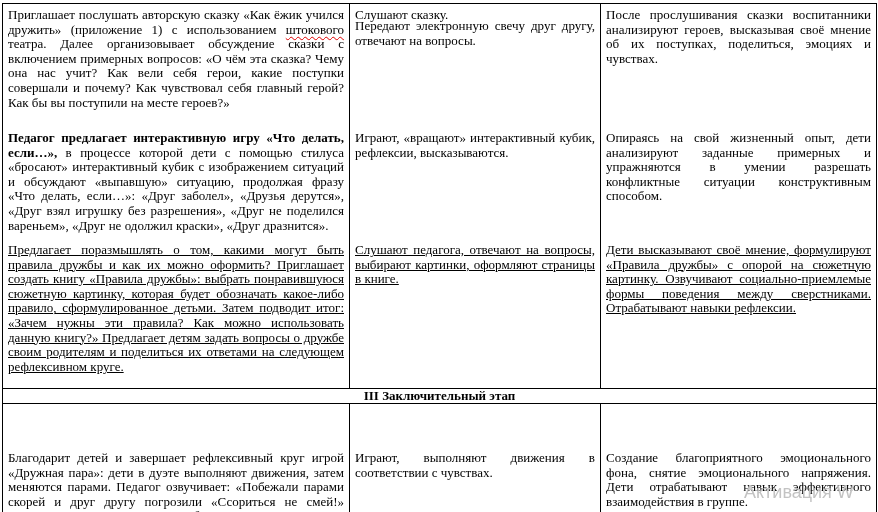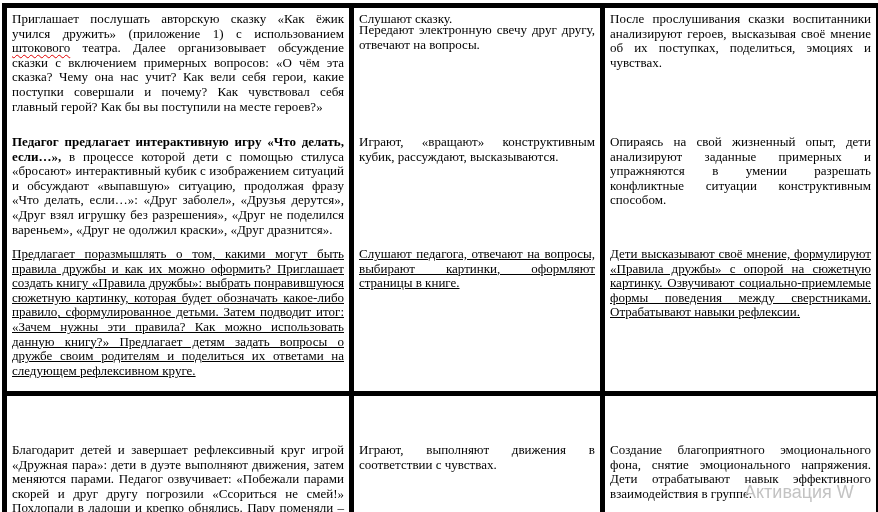--- a/index.html
+++ b/index.html
@@ -16,21 +16,21 @@
   table.doc-table {
     position: absolute;
     left: 2px; top: 3px;
     width: 874px;
     border-collapse: collapse;
     table-layout: fixed;
     font-size: 13px;
     line-height: 14.6px;
   }
   td {
-    border: 5px solid #000000;
+    border: 1px solid #000000;
     vertical-align: top;
     padding: 0 5px;
   }
   col.c1 { width: 347px; }
   col.c2 { width: 251px; }
   col.c3 { width: 276px; }
 
   
   tr.main-row td { height: 385px; padding: 0; }
   .cell-inner { position: relative; height: 383px; width: 100%; }
@@ -96,33 +96,36 @@
         <div class="cell-inner">
           <p class="p-slot1"><span>Приглашает послушать авторскую сказку «Как ёжик учился дружить» (приложение 1) с использованием </span><span class="misspell">штокового</span><span> театра. Далее организовывает обсуждение сказки с включением примерных вопросов: «О чём эта сказка? Чему она нас учит? Как вели себя герои, какие поступки совершали и почему? Как чувствовал себя главный герой? Как бы вы поступили на месте героев?»</span></p>
           <p class="p-slot2"><b class="lead">Педагог предлагает интерактивную игру «Что делать, если…»,</b><span> в процессе которой дети с помощью стилуса «бросают» интерактивный кубик с изображением ситуаций и обсуждают «выпавшую» ситуацию, продолжая фразу «Что делать, если…»: «Друг заболел», «Друзья дерутся», «Друг взял игрушку без разрешения», «Друг не поделился вареньем», «Друг не одолжил краски», «Друг дразнится».</span></p>
           <p class="p-slot3">Предлагает поразмышлять о том, какими могут быть правила дружбы и как их можно оформить? Приглашает создать книгу «Правила дружбы»: выбрать понравившуюся сюжетную картинку, которая будет обозначать какое-либо правило, сформулированное детьми. Затем подводит итог: «Зачем нужны эти правила? Как можно использовать данную книгу?» Предлагает детям задать вопросы о дружбе своим родителям и поделиться их ответами на следующем рефлексивном круге.</p>
         </div>
       </td>
       <td>
         <div class="cell-inner">
           <p class="p-slot1">Слушают сказку.</p>
           <p class="p-slot1b">Передают электронную свечу друг другу, отвечают на вопросы.</p>
-          <p class="p-slot2">Играют, «вращают» конструктивным кубик, рассуждают, высказываются.</p>
+          <p class="p-slot2">Играют, «вращают» интерактивный кубик, рефлексии, высказываются.</p>
           <p class="p-slot3">Слушают педагога, отвечают на вопросы, выбирают картинки, оформляют страницы в книге.</p>
         </div>
       </td>
       <td>
         <div class="cell-inner">
           <p class="p-slot1">После прослушивания сказки воспитанники анализируют героев, высказывая своё мнение об их поступках, поделиться, эмоциях и чувствах.</p>
           <p class="p-slot2">Опираясь на свой жизненный опыт, дети анализируют заданные примерных и упражняются в умении разрешать конфликтные ситуации конструктивным способом.</p>
           <p class="p-slot3">Дети высказывают своё мнение, формулируют «Правила дружбы» с опорой на сюжетную картинку. Озвучивают социально-приемлемые формы поведения между сверстниками. Отрабатывают навыки рефлексии.</p>
         </div>
       </td>
     </tr>
 
+    <tr class="stage-row">
+      <td colspan="3">III Заключительный этап</td>
+    </tr>
 
     <tr class="final-row">
       <td>
         <p><span>Благодарит детей и завершает рефлексивный круг игрой «Дружная пара»: дети в дуэте выполняют движения, затем меняются парами. Педагог озвучивает: «Побежали парами скорей и друг другу погрозили «Ссориться не смей!» Похлопали в ладоши и крепко обнялись. Пару поменяли – </span><span class="misspell">за руки взялись».</span></p>
       </td>
       <td>
         <p>Играют, выполняют движения в соответствии с чувствах.</p>
       </td>
       <td>
         <p>Создание благоприятного эмоционального фона, снятие эмоционального напряжения. Дети отрабатывают навык эффективного взаимодействия в группе.</p>

